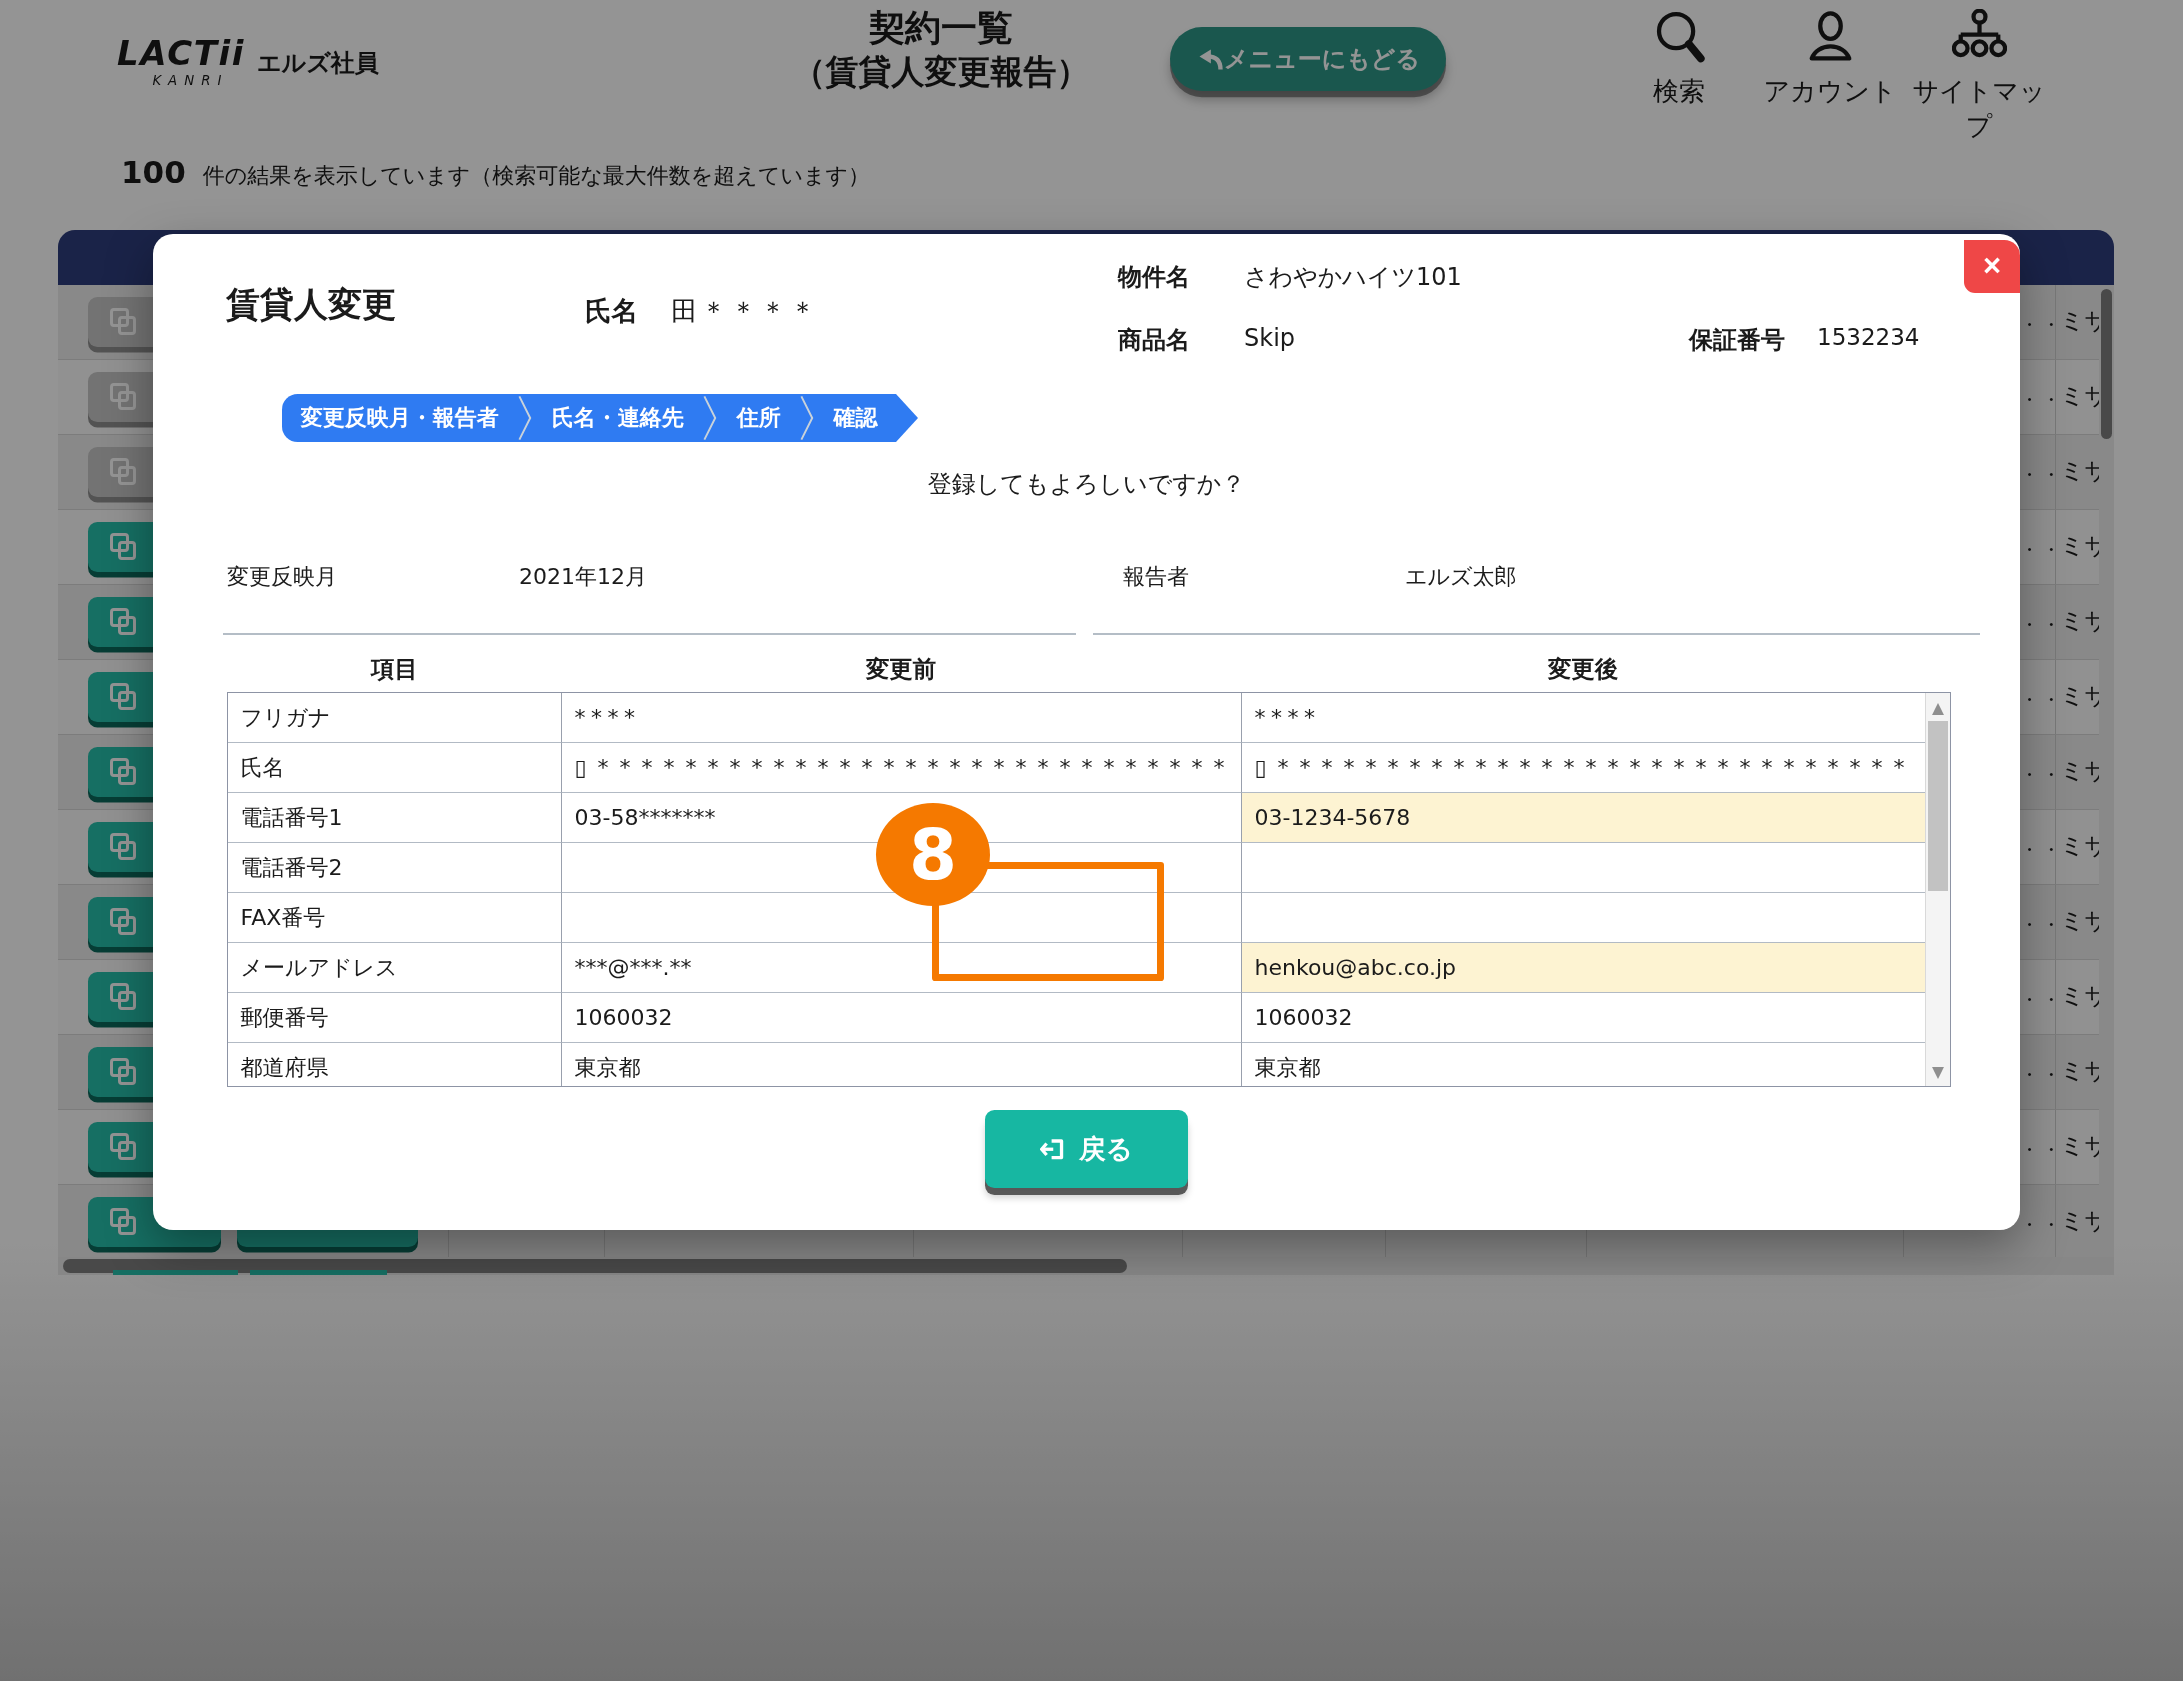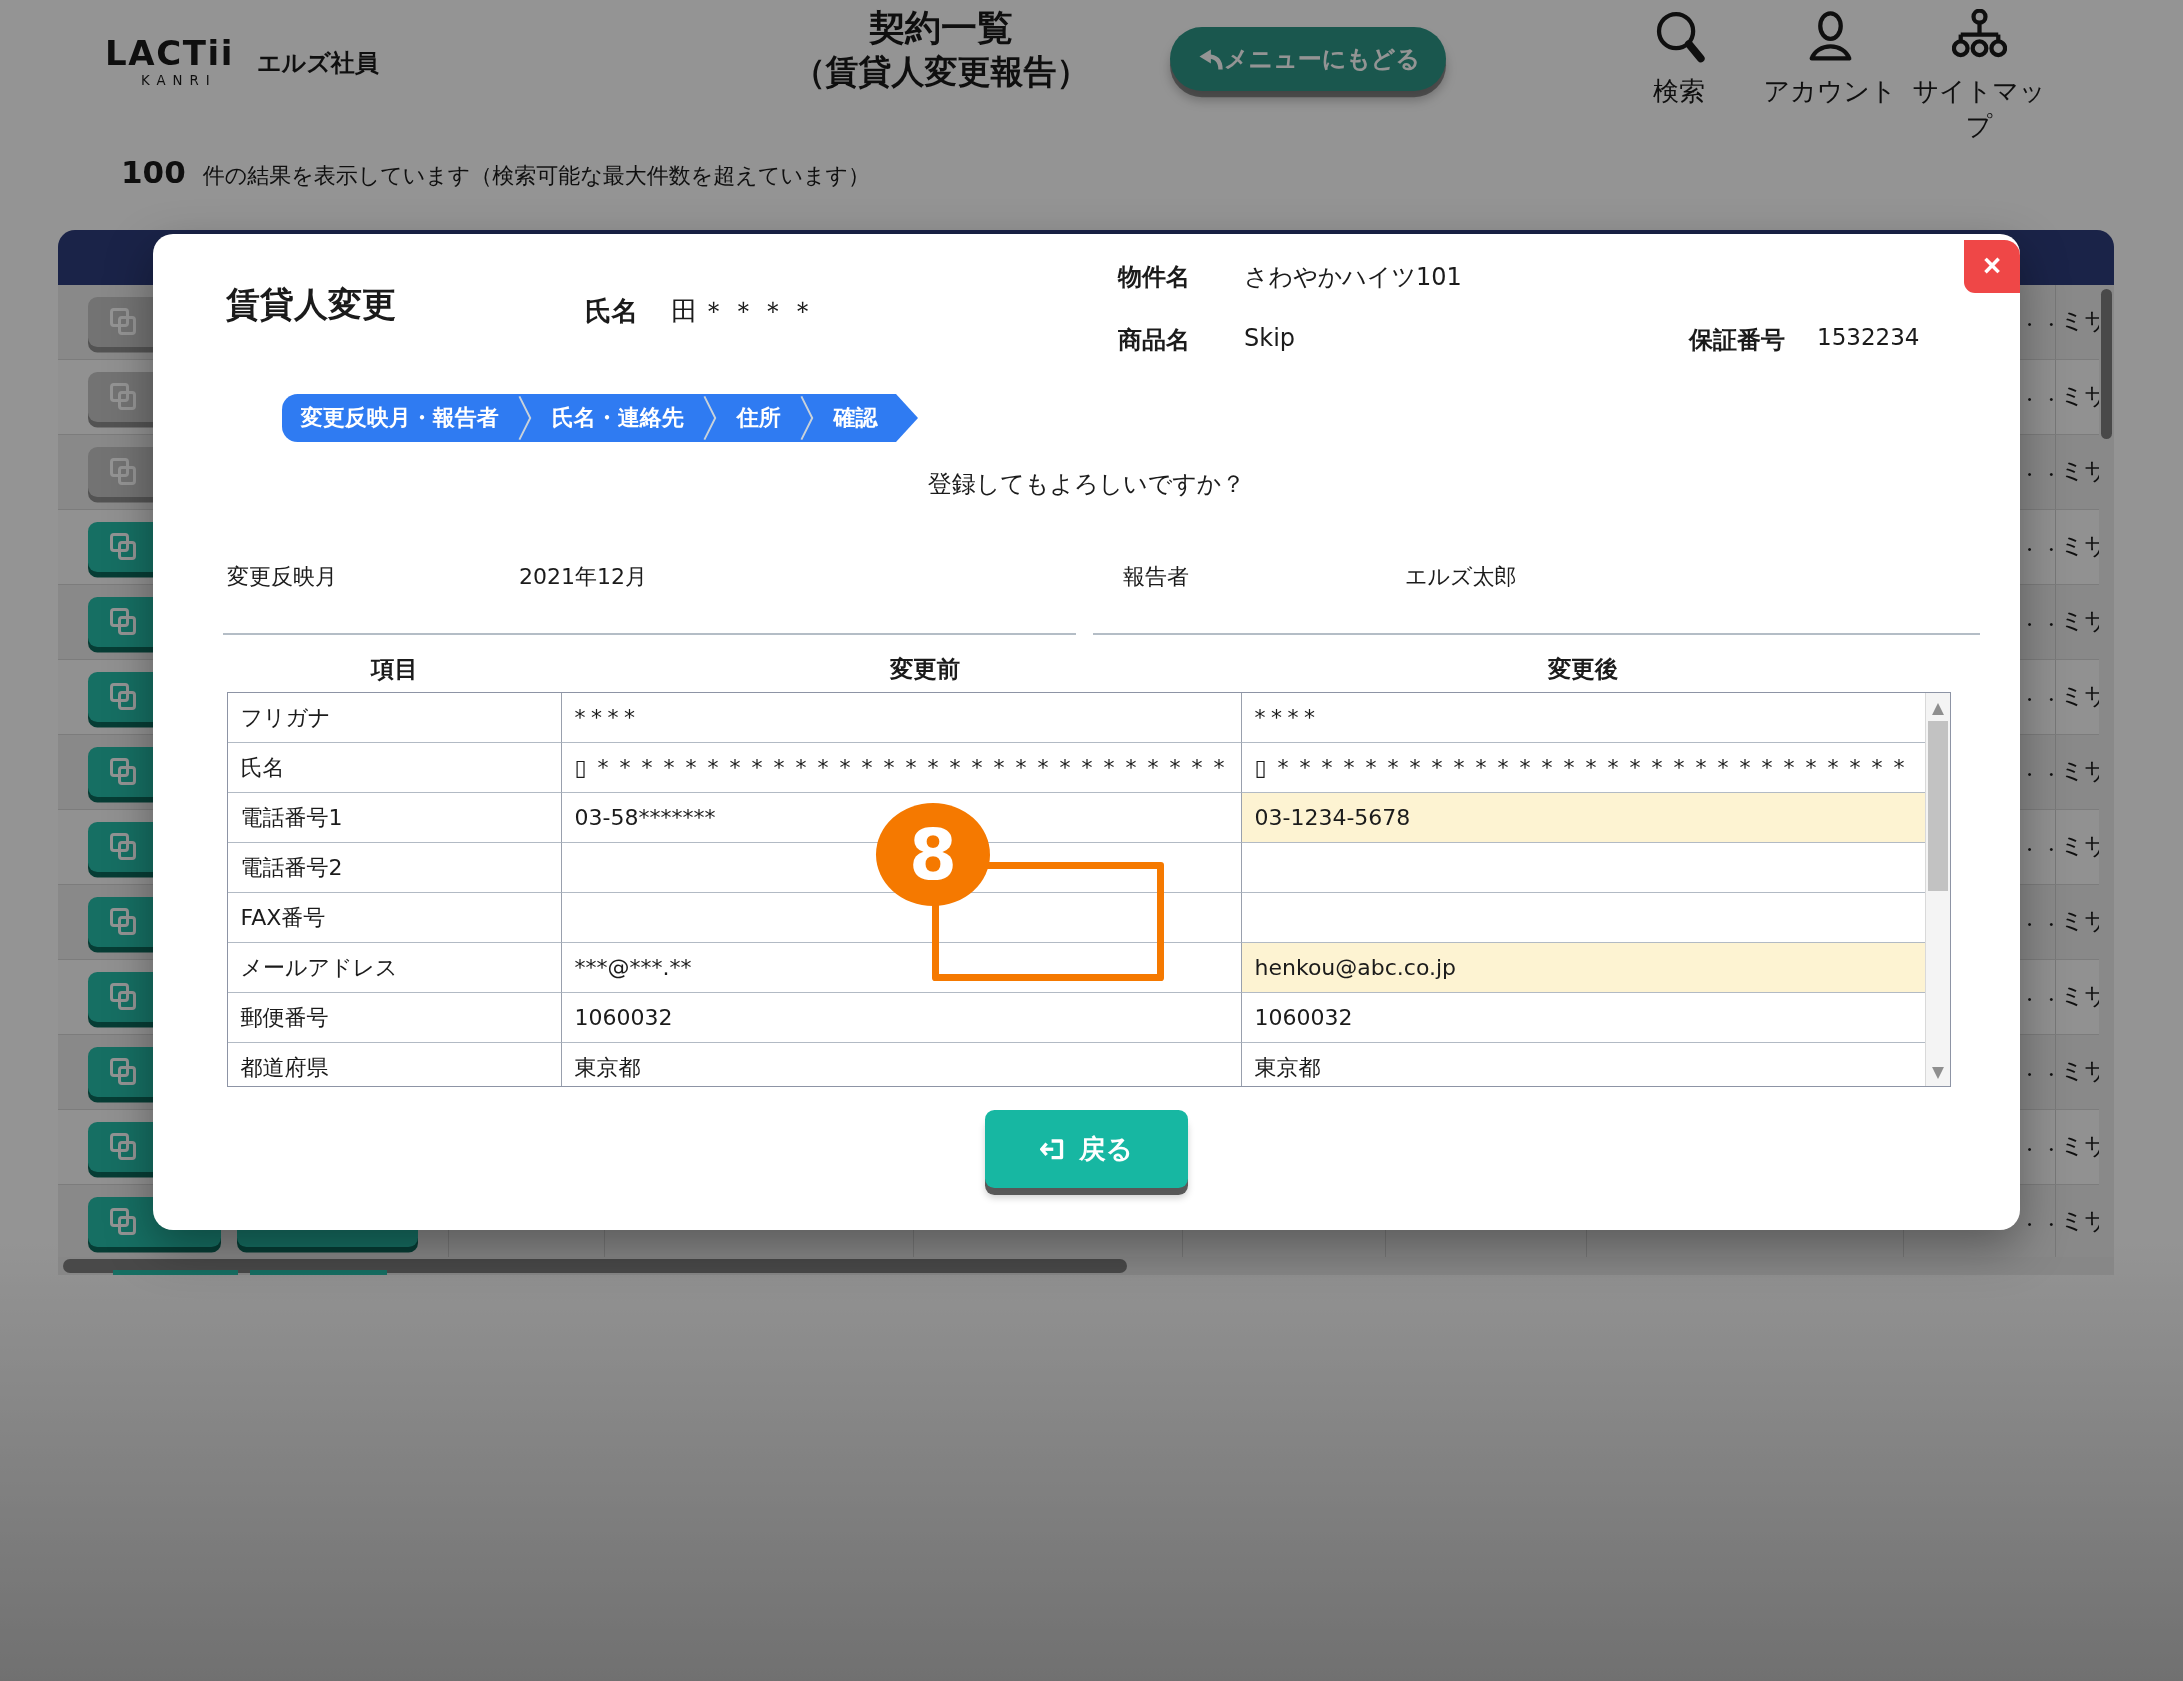--- a/index.html
+++ b/index.html
@@ -2,21 +2,21 @@
 <html style="font-size:12.5px"><head>
 <meta charset="utf-8">
 <style>
   * { margin:0; padding:0; box-sizing:border-box; }
   html,body { width:2183px; height:1681px; }
   body { font-family:"DejaVu Sans","Liberation Sans",sans-serif; color:#1b1b1b; }
   .page { position:relative; width:2183px; height:1681px; overflow:hidden;
           background:linear-gradient(180deg,#ffffff 0%,#ffffff 74%,#c2c2c2 100%); }
 
   
-  .logo { position:absolute; left:105px; top:36px; text-align:center; }
+  .logo { position:absolute; left:117px; top:36px; text-align:center;font-style:italic; }
   .logo-main { font-size:34px; font-weight:bold; letter-spacing:1.6px; line-height:1; }
   .logo-sub  { font-size:13.3px; letter-spacing:7px; margin-top:3.1px; padding-left:18.7px; }
   .user-label { position:absolute; left:257px; top:47px; font-size:24px; font-weight:bold; }
   .page-title { position:absolute; left:629px; top:4.7px; width:624px; text-align:center; font-weight:bold; }
   .page-title .t1 { font-size:36px; line-height:1.3; }
   .page-title .t2 { font-size:33px; line-height:1.3; }
   .menu-btn { position:absolute; left:1170px; top:27px; width:276px; height:64px; border-radius:32px;
               background:#2d9787; color:#fff; font-size:24px; font-weight:bold;
               display:flex; align-items:center; justify-content:center; border:none; cursor:pointer;
               box-shadow:0 6.2px 0 rgba(30,30,30,.45), 0 9.4px 11px rgba(0,0,0,.25); }
@@ -87,21 +87,21 @@
 
   .f-reflect-lbl { position:absolute; left:74px;  top:328px; font-size:22px; }
   .f-reflect-val { position:absolute; left:366px; top:328px; font-size:22px; }
   .f-reporter-lbl{ position:absolute; left:970px; top:328px; font-size:22px; }
   .f-reporter-val{ position:absolute; left:1252px; top:328px; font-size:22px; }
   .uline { position:absolute; top:399px; height:1.6px; background:#b4bdc6; }
   .uline.u1 { left:70px; width:853px; } .uline.u2 { left:940px; width:887px; }
 
   .col-head { position:absolute; top:419px; font-size:23.4px; font-weight:bold; text-align:center; }
   .ch-item   { left:74px;  width:335px; }
-  .ch-before { left:433px; width:678px; }
+  .ch-before { left:409px; width:678px; }
   .ch-after  { left:1088px; width:684px; }
 
   .ctable { position:absolute; left:74px; top:458px; width:1724px; height:395px; border:1.6px solid #8d94a5;
             display:flex; background:#fff; overflow:hidden; }
   .tgrid { width:1697px; display:grid; grid-template-columns:334px 680px 684px; grid-auto-rows:50px; }
   .cell { border-bottom:1.6px solid #b2bac4; padding:0 12.5px; font-size:22px; display:flex; align-items:center;
           white-space:nowrap; overflow:hidden; }
   .cell.c-label, .cell.c-before { border-right:1.6px solid #99a0ad; }
   .cell.hl { background:#fdf3d2; }
   .mask-name  { letter-spacing:11px; }

